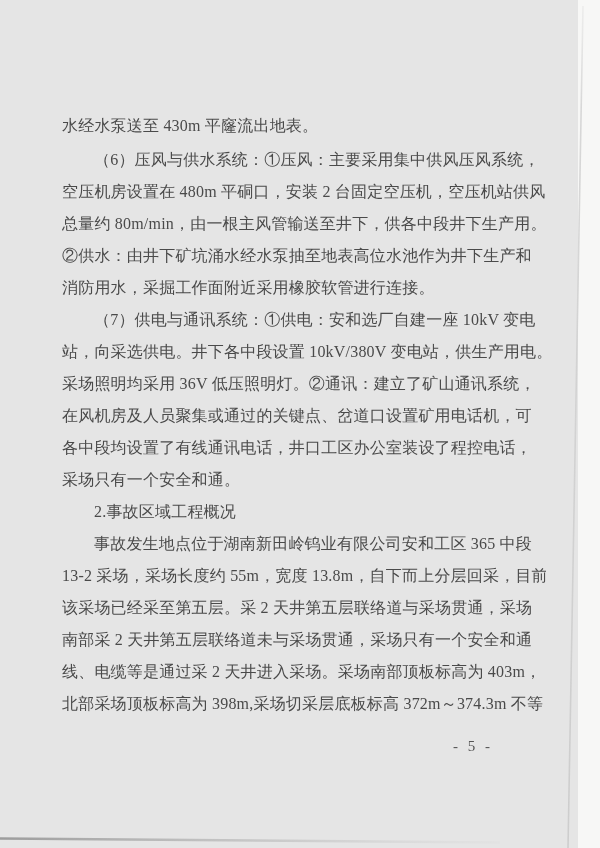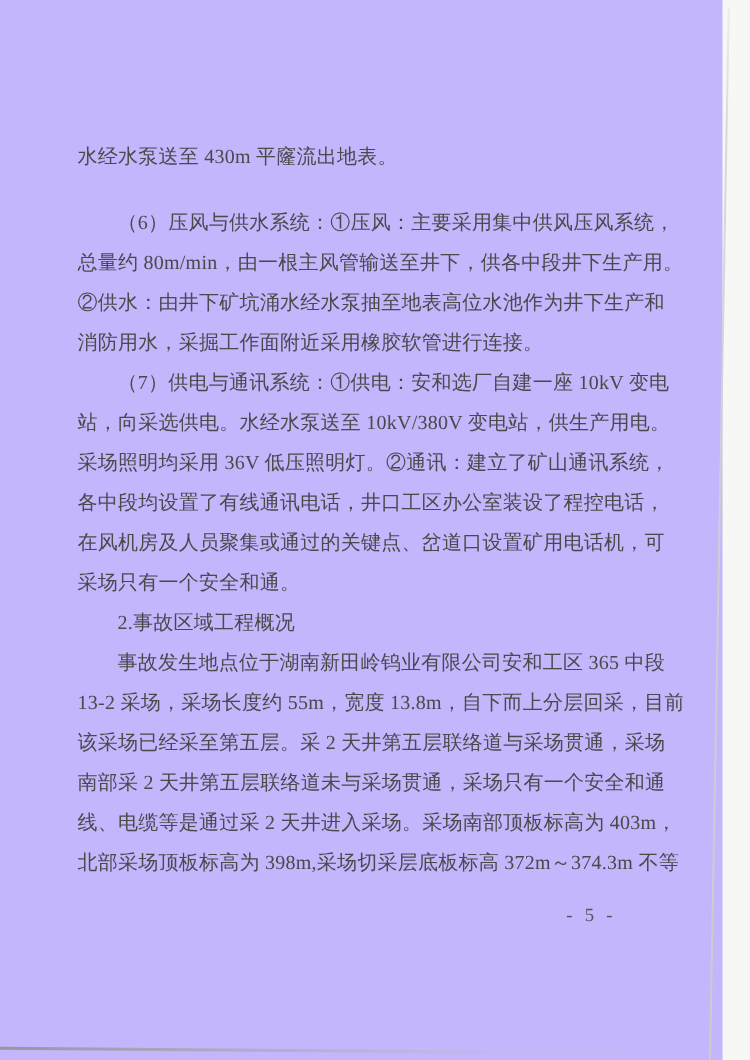--- a/index.html
+++ b/index.html
@@ -10,21 +10,21 @@
     width: 600px;
     height: 848px;
     background: #ffffff;
     position: relative;
     overflow: hidden;
     font-family: "Liberation Serif", "DejaVu Serif", serif;
   }
   .page {
     position: absolute;
     inset: 0;
-    background: #c4b5fd;
+    background: #e5e5e5;
   }
   
   .scan-margin-right {
     position: absolute;
     top: 0;
     right: 0;
     width: 22px;
     height: 848px;
     background: #f7f7f6;
   }
@@ -46,21 +46,21 @@
   }
   .line {
     height: 32px;
     white-space: nowrap;
     overflow: hidden;
   }
   .line.indent {
     text-indent: 2em;
   }
   .line.gap {
-    margin-top: 21px;
+    margin-top: 2px;
   }
   .page-number {
     margin-top: 10px;
     margin-left: 391px;
     font-size: 15px;
     color: #555555;
     letter-spacing: 3px;
     white-space: nowrap;
   }
 </style>
@@ -84,28 +84,29 @@
         <stop offset="1" stop-color="#cccccc" stop-opacity="0.95"></stop>
       </linearGradient>
     </defs>
     <line x1="583" y1="6" x2="568" y2="848" stroke="url(#fadeRight)" stroke-width="1.6"></line>
     <line x1="0" y1="838.5" x2="500" y2="842.5" stroke="url(#fadeBottom)" stroke-width="2.4"></line>
   </svg>
 
   <div class="text-block">
     <div class="line">水经水泵送至 430m 平窿流出地表。</div>
     <div class="line indent gap">（6）压风与供水系统：①压风：主要采用集中供风压风系统，</div>
+    <div class="line">空压机房设置在 480m 平硐口，安装 2 台固定空压机，空压机站供风</div>
     <div class="line">总量约 80m/min，由一根主风管输送至井下，供各中段井下生产用。</div>
     <div class="line">②供水：由井下矿坑涌水经水泵抽至地表高位水池作为井下生产和</div>
     <div class="line">消防用水，采掘工作面附近采用橡胶软管进行连接。</div>
     <div class="line indent">（7）供电与通讯系统：①供电：安和选厂自建一座 10kV 变电</div>
-    <div class="line">站，向采选供电。水经水泵送至 10kV/380V 变电站，供生产用电。</div>
+    <div class="line">站，向采选供电。井下各中段设置 10kV/380V 变电站，供生产用电。</div>
     <div class="line">采场照明均采用 36V 低压照明灯。②通讯：建立了矿山通讯系统，</div>
+    <div class="line">在风机房及人员聚集或通过的关键点、岔道口设置矿用电话机，可</div>
     <div class="line">各中段均设置了有线通讯电话，井口工区办公室装设了程控电话，</div>
-    <div class="line">在风机房及人员聚集或通过的关键点、岔道口设置矿用电话机，可</div>
     <div class="line">采场只有一个安全和通。</div>
     <div class="line indent">2.事故区域工程概况</div>
     <div class="line indent">事故发生地点位于湖南新田岭钨业有限公司安和工区 365 中段</div>
     <div class="line">13-2 采场，采场长度约 55m，宽度 13.8m，自下而上分层回采，目前</div>
     <div class="line">该采场已经采至第五层。采 2 天井第五层联络道与采场贯通，采场</div>
     <div class="line">南部采 2 天井第五层联络道未与采场贯通，采场只有一个安全和通</div>
     <div class="line">线、电缆等是通过采 2 天井进入采场。采场南部顶板标高为 403m，</div>
     <div class="line">北部采场顶板标高为 398m,采场切采层底板标高 372m～374.3m 不等，</div>
     <div class="page-number">- 5 -</div>
   </div>

